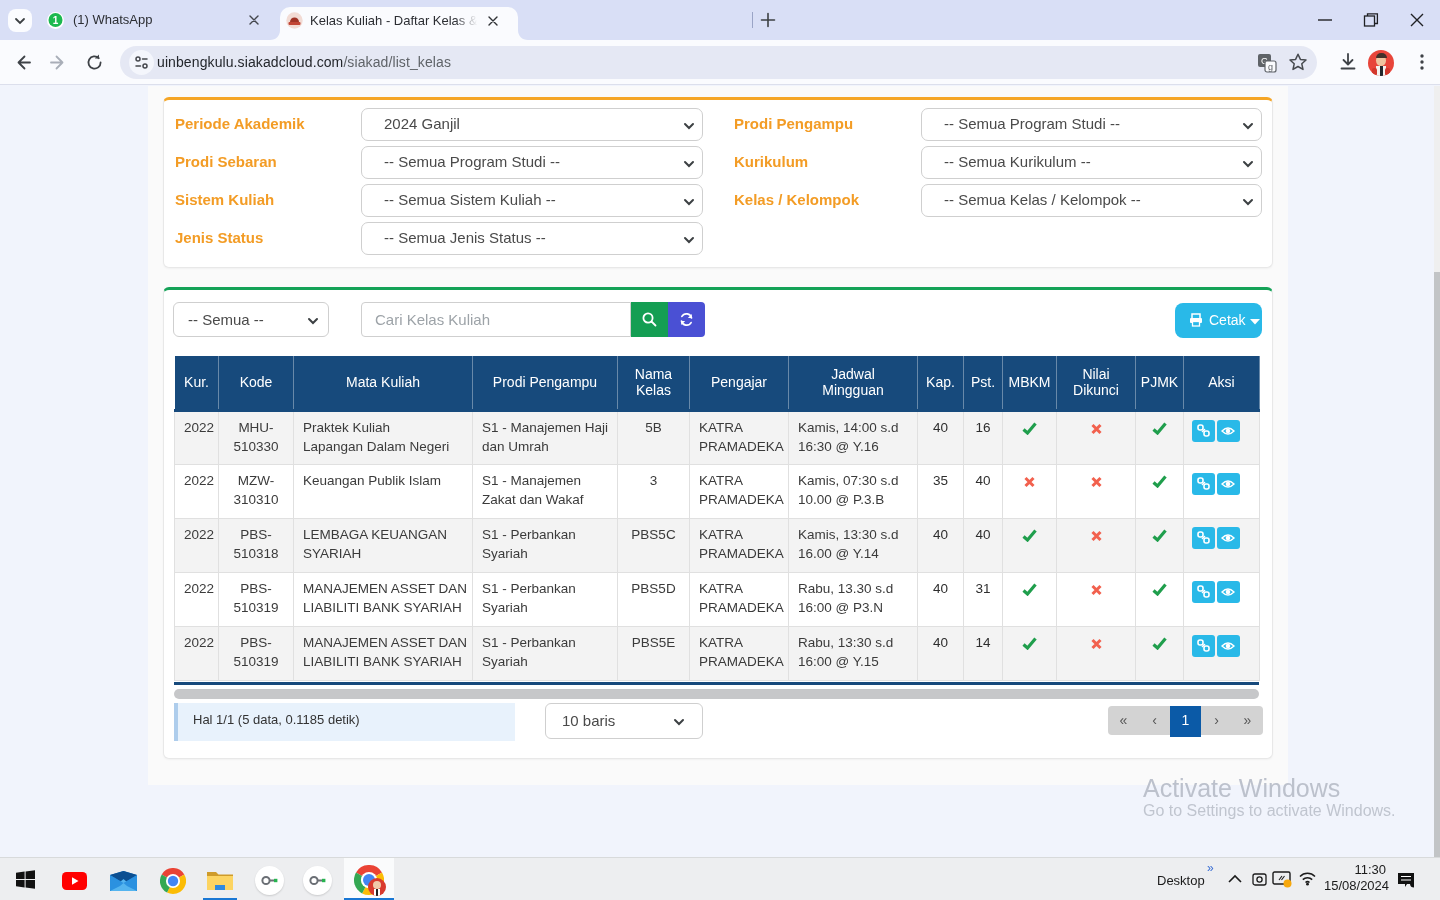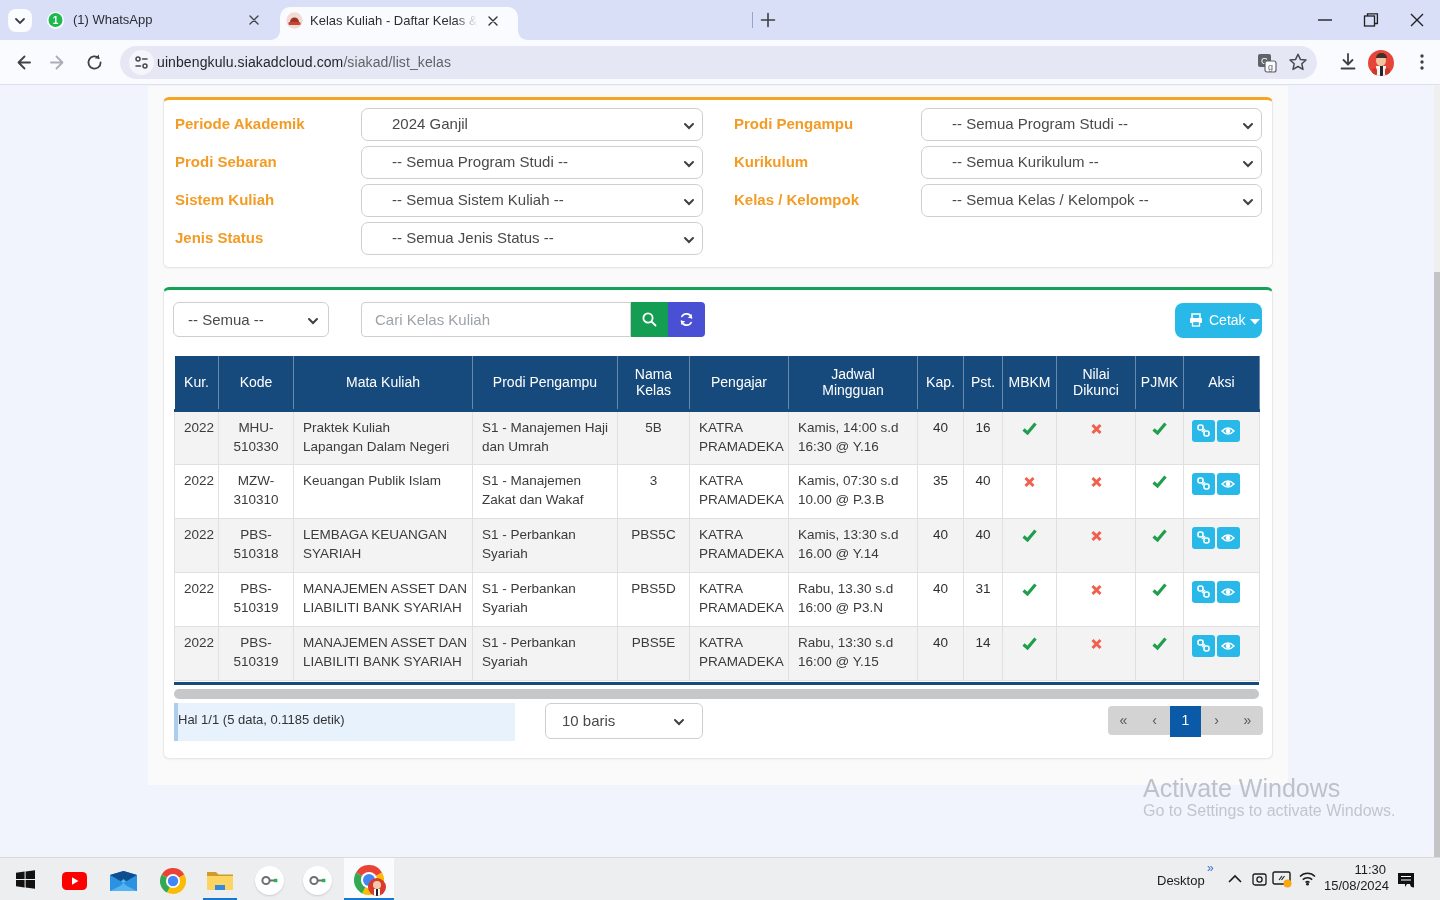--- a/index.html
+++ b/index.html
@@ -23,21 +23,21 @@
 #urltext .path { color:#5f6368; }
 
 
 #page { position:absolute; left:0; top:86px; width:1440px; height:771px; background:#f1f4fc; }
 #main { position:absolute; left:148px; top:0; width:1140px; height:699px; background:#fafafa; }
 .card { position:absolute; background:#fff; border:1px solid #e8e8e8; border-radius:6px; box-shadow:0 1px 2px rgba(0,0,0,0.04); }
 #card1 { left:15px; top:11px; width:1110px; height:171px; border-top:3px solid #f5a524; }
 #card2 { left:15px; top:201px; width:1110px; height:472px; border-top:3px solid #14a257; }
 
 .flabel { position:absolute; font-size:15px; font-weight:bold; color:#f39c25; }
-.sel { position:absolute; height:33px; background:#fff; border:1px solid #cfcfcf; border-radius:7px; font-size:15px; color:#4a4a4a; line-height:29px; padding-left:30px; }
+.sel { position:absolute; height:33px; background:#fff; border:1px solid #cfcfcf; border-radius:7px; font-size:15px; color:#4a4a4a; line-height:29px; padding-left:22px; }
 .sel .caret { position:absolute; right:6px; top:10px; }
 
 .tsel { position:absolute; height:35px; background:#fff; border:1px solid #cfcfcf; border-radius:6px; font-size:15px; color:#4a4a4a; line-height:33px; padding-left:14px; }
 
 #searchbox { position:absolute; left:197px; top:12px; width:270px; height:35px; border:1px solid #cfcfcf; border-radius:4px 0 0 4px; background:#fff; font-size:15px; color:#9da3a8; line-height:33px; padding-left:13px; }
 #btn-search { position:absolute; left:467px; top:12px; width:37px; height:35px; background:#149e53; }
 #btn-refresh { position:absolute; left:504px; top:12px; width:37px; height:35px; background:#4a50d4; border-radius:0 4px 4px 0; }
 #btn-cetak { position:absolute; left:1011px; top:13px; width:87px; height:35px; background:#29b9e8; border-radius:8px; color:#fff; font-size:14px; }
 
 
@@ -51,21 +51,21 @@
 .tc { text-align:center; }
 .num { text-align:center; font-weight:500; color:#2e2e2e; }
 #tbl-bottom { position:absolute; left:10px; top:392px; width:1085px; height:3px; background:#174a7c; }
 #hscroll { position:absolute; left:10px; top:399px; width:1085px; height:10px; background:#c6c7c9; border-radius:5px; }
 
 .actbtn { display:inline-block; width:23px; height:22px; background:#29b9e8; border-radius:3px; margin:0 1px; vertical-align:middle; text-align:center; position:relative; top:8px; }
 .ckk,.ckx { position:relative; top:3px; }
 td.aksi { padding:0 15px 0 3px; }
 
 
-#infobox { position:absolute; left:10px; top:413px; width:341px; height:38px; background:#e8f2fc; border-left:4px solid #aecdec; font-size:13px; color:#333; line-height:34px; }
+#infobox { position:absolute; left:10px; top:413px; width:341px; height:38px; background:#e8f2fc; border-left:4px solid #aecdec; font-size:13px; color:#333; line-height:34px; padding-left:15px; }
 #barissel { position:absolute; left:381px; top:413px; width:158px; height:36px; border:1px solid #cfcfcf; border-radius:6px; font-size:15px; color:#4a4a4a; line-height:34px; padding-left:16px; }
 #pager { position:absolute; left:944px; top:416px; height:29px; border-radius:4px; overflow:visible; }
 .pbtn { position:absolute; top:0; width:31px; height:29px; background:#d3d3d3; color:#555; text-align:center; font-size:14px; line-height:29px; }
 .pbtn.active { background:#0b5aa7; color:#fff; height:31px; }
 
 
 #actw1 { position:absolute; left:1143px; top:688px; font-size:25px; color:#bcc1cc; }
 #actw2 { position:absolute; left:1143px; top:716px; font-size:16px; color:#c0c5cf; }
 
 

